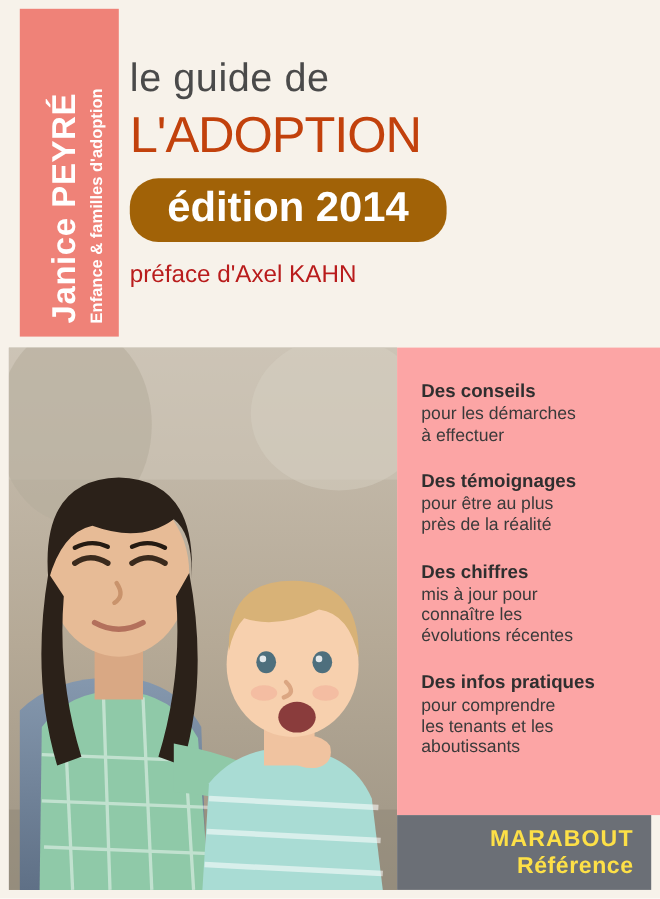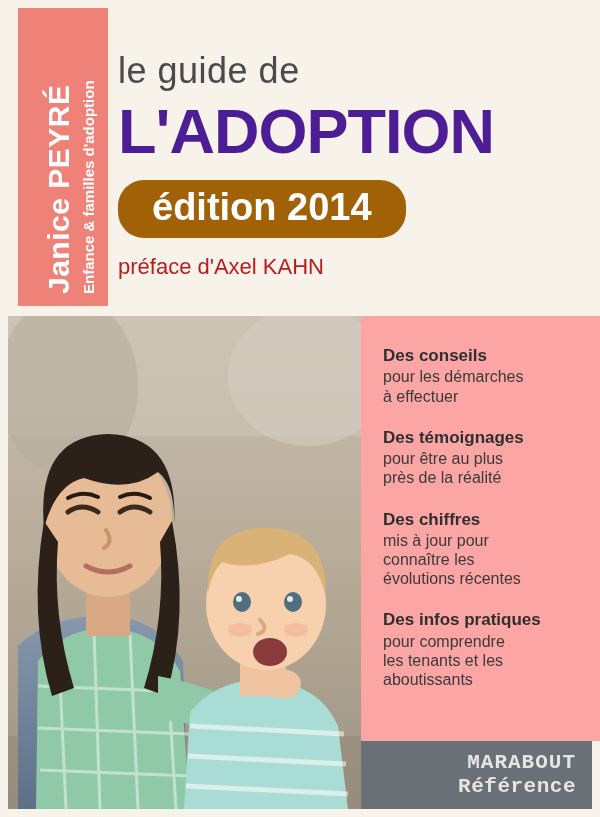--- a/index.html
+++ b/index.html
@@ -51,24 +51,24 @@
     color: #3b3b3b;
   }
   .title-line1 {
     font-size: 36px;
     font-weight: normal;
     letter-spacing: 0.5px;
     color: #4a4a4a;
   }
   .title-main {
     margin-top: 6px;
-    font-size: 63px;
-    font-weight: bold;
+    font-size: 46px;
+    font-weight: normal;
     letter-spacing: -1px;
-    color: #4c1d95;
+    color: #c2410c;
     line-height: 1.05;
   }
   .edition-pill {
     margin: 16px auto 0 auto;
     display: inline-block;
     padding: 6px 34px 9px 34px;
     border-radius: 26px;
     background: #a16207;
     color: #ffffff;
     font-size: 38px;
@@ -113,24 +113,23 @@
     line-height: 1.2;
     margin-top: 1px;
   }
 
   
   .publisher {
     position: absolute;
     left: 361px; top: 741px;
     width: 231px; height: 68px;
     background: #6b6f76;
-    color: #e5e5e5;
+    color: #fde047;
     text-align: right;
     padding: 10px 16px 0 0;
-    font-family: Liberation Mono, monospace;
   }
   .pub-name {
     font-size: 21px;
     font-weight: bold;
     letter-spacing: 1px;
   }
   .pub-sub {
     font-size: 21px;
     font-weight: bold;
     letter-spacing: 0.5px;

